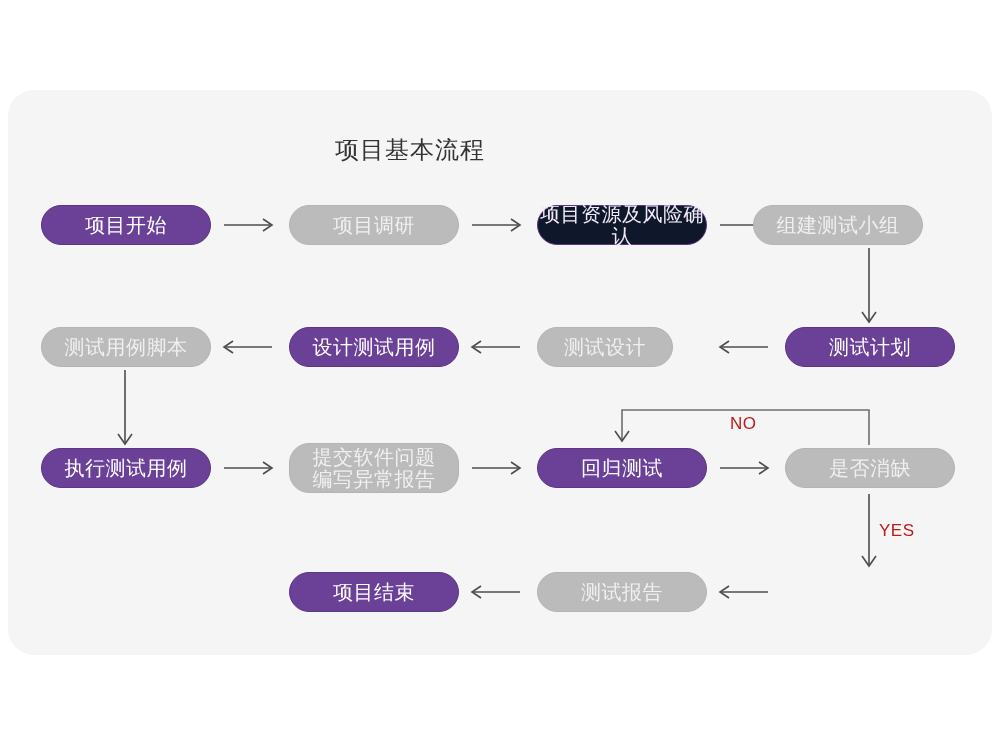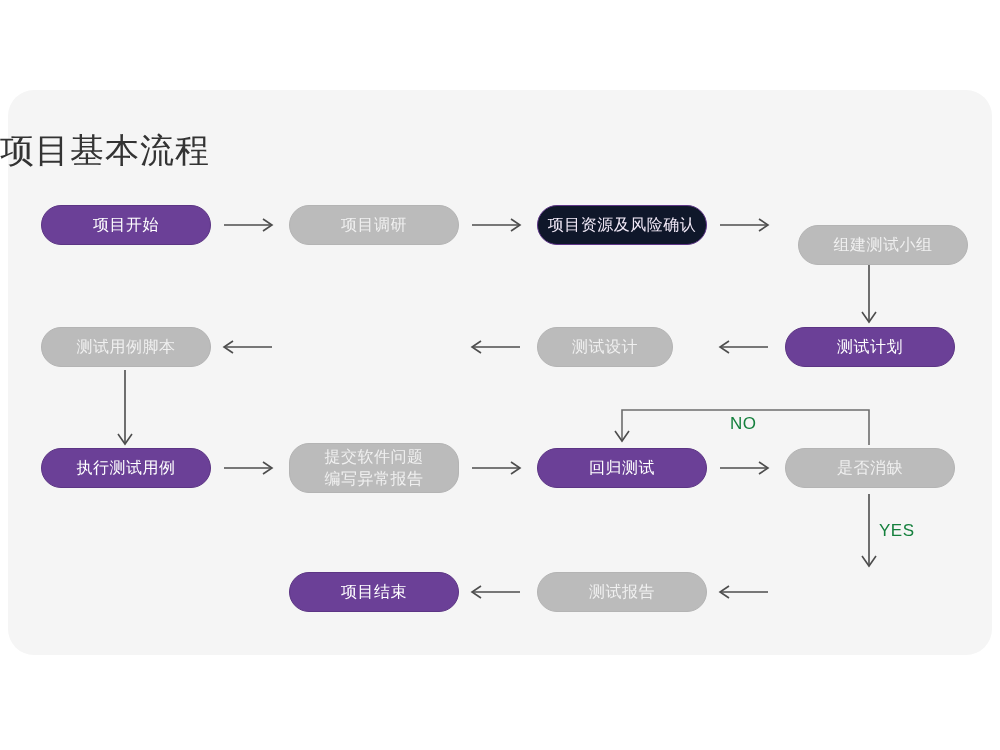--- a/index.html
+++ b/index.html
@@ -27,36 +27,36 @@
     height: 565px;
     background: #f5f5f5;
     border-radius: 26px;
   }
 
   .chart-title {
     position: absolute;
     left: 0;
     top: 130px;
     width: 820px;
-    text-align: left;
-    font-size: 34px;
+    text-align: center;
+    font-size: 24px;
     color: #333333;
     letter-spacing: 1px;
     line-height: 40px;
   }
 
   .node {
     position: absolute;
     box-sizing: border-box;
     border-radius: 20px;
     display: flex;
     align-items: center;
     justify-content: center;
     text-align: center;
-    font-size: 16px;
+    font-size: 20px;
     line-height: 22px;
     white-space: pre-line;
     letter-spacing: 0.5px;
   }
 
   .node.purple {
     background: #6b4097;
     border: 1px solid #5c3584;
     color: #ffffff;
   }
@@ -87,21 +87,21 @@
   }
 
   .conn polyline.route, .conn path.route {
     stroke: #6e6e6e;
     stroke-width: 1.6;
   }
 
   .edge-label {
     position: absolute;
     font-size: 17px;
-    color: #15803d;
+    color: #b91c1c;
     letter-spacing: 0.5px;
   }
 </style>
 </head>
 <body>
 
 <div id="canvas">
 
   <div class="card"></div>
 
@@ -177,23 +177,24 @@
       <polyline points="481,586 472,592 481,598"></polyline>
     </g>
   </svg>
 
   <div class="edge-label" style="left:730px;top:414px;">NO</div>
   <div class="edge-label" style="left:879px;top:521px;">YES</div>
 
   <div class="node purple" style="left:41px;top:205px;width:170px;height:40px;">项目开始</div>
   <div class="node gray" style="left:289px;top:205px;width:170px;height:40px;">项目调研</div>
   <div class="node purple-light" style="left:537px;top:205px;width:170px;height:40px;">项目资源及风险确认</div>
-  <div class="node gray" style="left:798px;top:205px;width:170px;height:40px;margin-top:20px;">组建测试小组</div>
+  <div class="node gray" style="left:753px;top:205px;width:170px;height:40px;">组建测试小组</div>
 
   <div class="node gray" style="left:41px;top:327px;width:170px;height:40px;">测试用例脚本</div>
+  <div class="node purple" style="left:289px;top:327px;width:170px;height:40px;">设计测试用例</div>
   <div class="node gray" style="left:537px;top:327px;width:136px;height:40px;">测试设计</div>
   <div class="node purple" style="left:785px;top:327px;width:170px;height:40px;">测试计划</div>
 
   <div class="node purple" style="left:41px;top:448px;width:170px;height:40px;">执行测试用例</div>
   <div class="node gray" style="left:289px;top:443px;width:170px;height:50px;">提交软件问题
 编写异常报告</div>
   <div class="node purple" style="left:537px;top:448px;width:170px;height:40px;">回归测试</div>
   <div class="node gray" style="left:785px;top:448px;width:170px;height:40px;">是否消缺</div>
 
   <div class="node purple" style="left:289px;top:572px;width:170px;height:40px;">项目结束</div>

